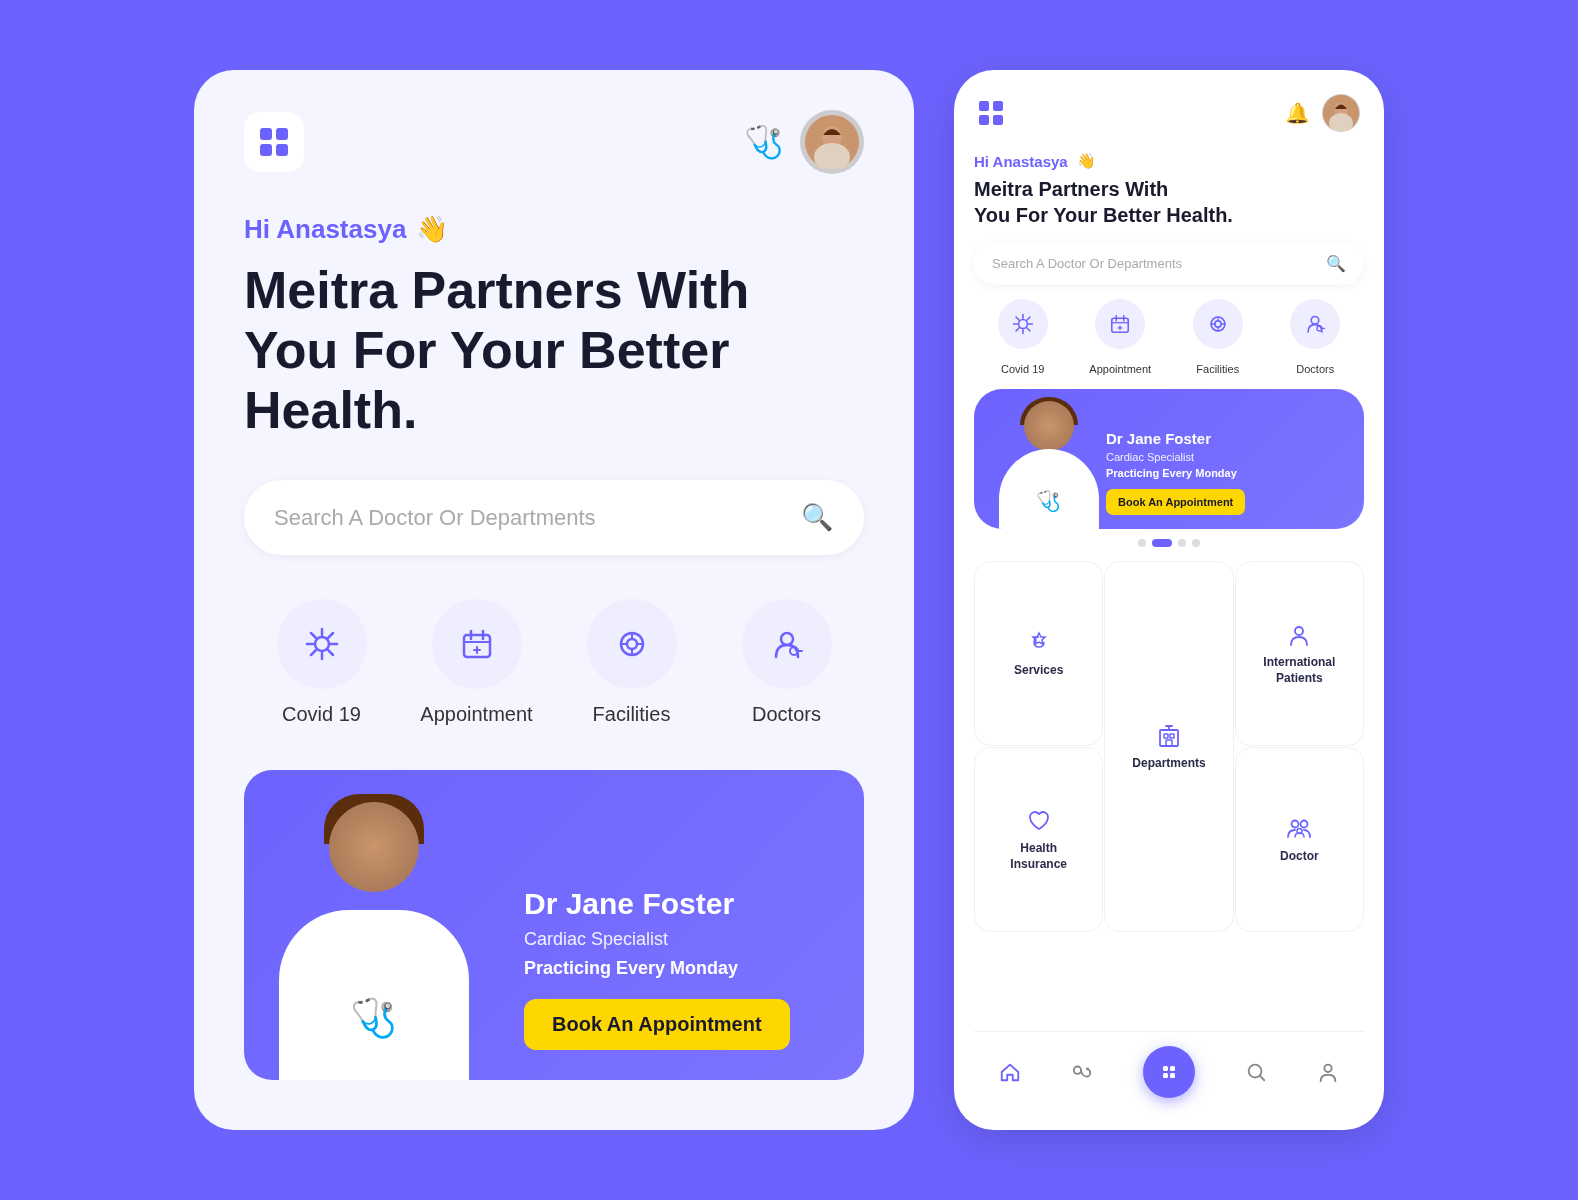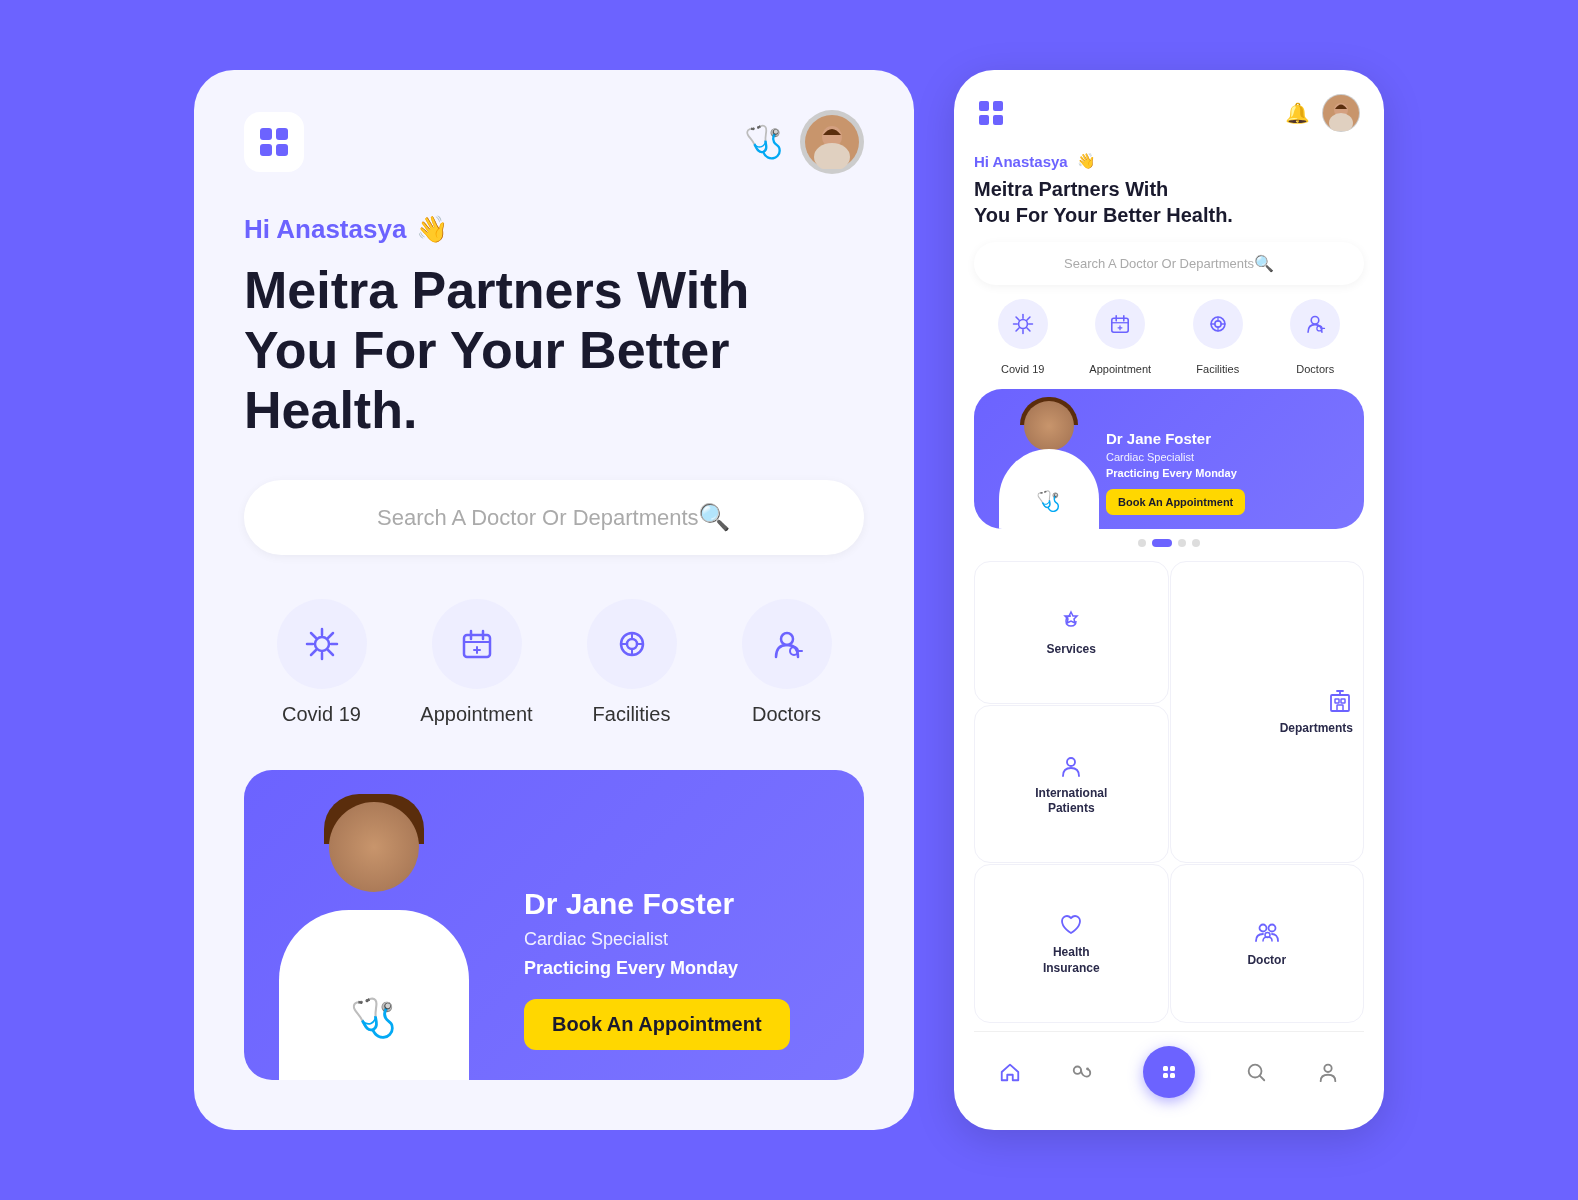--- a/index.html
+++ b/index.html
@@ -84,21 +84,21 @@
       line-height: 1.15;
       margin-bottom: 40px;
     }
 
     .search-bar {
       background: white;
       border-radius: 50px;
       padding: 22px 30px;
       display: flex;
       align-items: center;
-      justify-content: center;
+      justify-content: space-between;
       margin-bottom: 44px;
       box-shadow: 0 2px 10px rgba(0,0,0,0.05);
     }
 
     .search-bar span {
       color: #aaa;
       font-size: 22px;
     }
 
     .search-bar .search-icon-text {
@@ -659,33 +659,33 @@
     </div>
   </div>
 
   <div class="dots">
     <div class="dot"></div>
     <div class="dot active"></div>
     <div class="dot"></div>
     <div class="dot"></div>
   </div>
 
-  <div style="display:grid;grid-template-columns:1fr 1fr;grid-template-rows:auto auto auto;gap:1px;flex:1;">
+  <div style="display:grid;grid-template-columns:1fr 1fr 1fr;grid-template-rows:auto auto auto;gap:1px;flex:1;">
 
     <div class="service-card">
       <span class="service-icon">
         <svg width="26" height="26" viewBox="0 0 26 26">
           <path d="M13 4 L15 8 L19 8 L16 11 L17 15 L13 13 L9 15 L10 11 L7 8 L11 8 Z" fill="none" stroke="#6C63FF" stroke-width="1.5"></path>
           <path d="M13 8 C10 8 8 10 8 13 C8 16 10 18 13 18 C16 18 18 16 18 13" fill="none" stroke="#6C63FF" stroke-width="1.5"></path>
         </svg>
       </span>
       <span class="service-label">Services</span>
     </div>
 
-    <div class="service-card" style="grid-row:span 2;align-items:flex-end;">
+    <div class="service-card" style="grid-row:span 2;">
       <span class="service-icon">
         <svg width="26" height="26" viewBox="0 0 26 26">
           <rect x="4" y="8" width="18" height="16" rx="1" fill="none" stroke="#6C63FF" stroke-width="1.8"></rect>
           <rect x="8" y="12" width="4" height="4" rx="0.5" fill="none" stroke="#6C63FF" stroke-width="1.5"></rect>
           <rect x="14" y="12" width="4" height="4" rx="0.5" fill="none" stroke="#6C63FF" stroke-width="1.5"></rect>
           <rect x="10" y="18" width="6" height="6" rx="0.5" fill="none" stroke="#6C63FF" stroke-width="1.5"></rect>
           <line x1="13" y1="4" x2="13" y2="8" stroke="#6C63FF" stroke-width="1.8"></line>
           <line x1="10" y1="4" x2="16" y2="4" stroke="#6C63FF" stroke-width="1.8" stroke-linecap="round"></line>
         </svg>
       </span>

